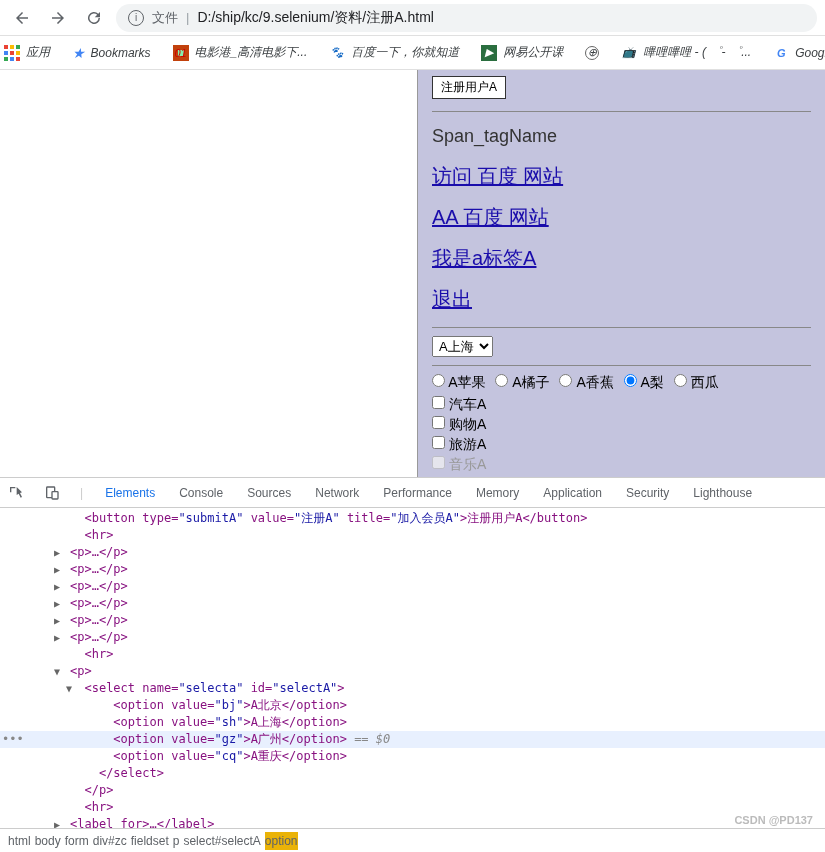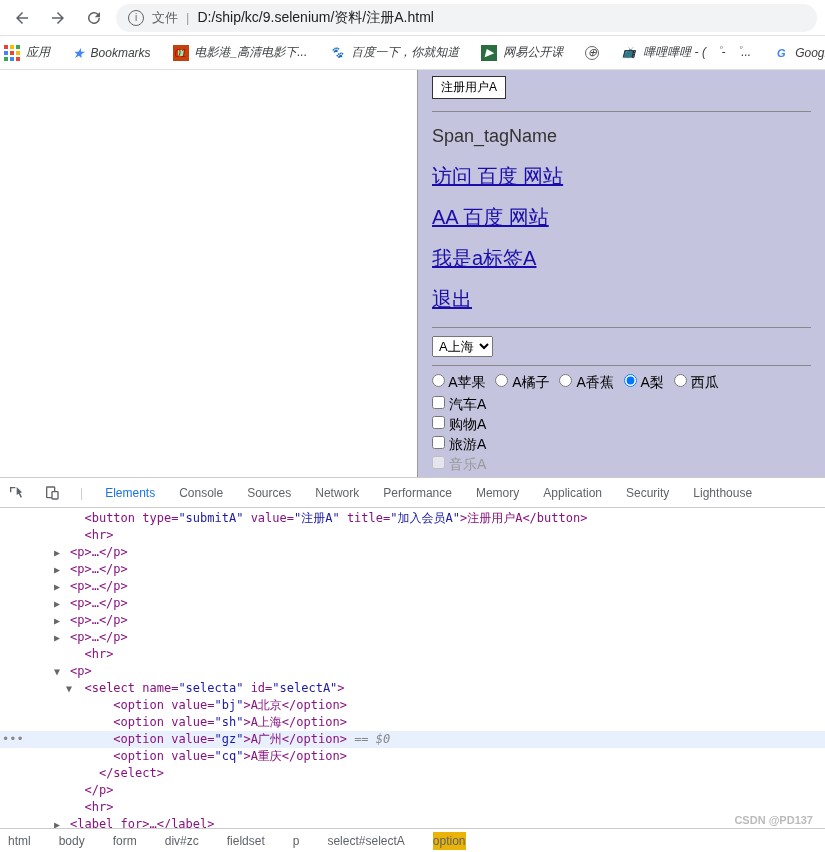--- a/index.html
+++ b/index.html
@@ -39,21 +39,21 @@
 .dt-tabs .tab.active { color:#1a73e8; }
 .dt-icon { width:16px; height:16px; }
 .dt-body { flex:1; overflow:auto; font-family:Menlo,Consolas,monospace; font-size:12px; line-height:17px; padding:2px 0 2px 70px; color:#333; position:relative; }
 .dt-body .line { white-space:pre; }
 .tag { color:#881280; }
 .attr-v { color:#1a1aa6; }
 .eqzero { color:#888; font-style:italic; }
 .arrow { position:absolute; left:54px; color:#666; font-size:10px; }
 .hl-line { background:#e8f0fe; margin-left:-70px; padding-left:70px; margin-right:-20px; }
 .dots { position:absolute; left:2px; color:#888; }
-.breadcrumb { height:24px; border-top:1px solid #ccc; display:flex; align-items:center; padding:0 8px; gap:28px; color:#5f6368; font-size:12px; }
+.breadcrumb { height:24px; border-top:1px solid #ccc; display:flex; align-items:center; padding:0 8px; gap:4px; color:#5f6368; font-size:12px; }
 .breadcrumb .crumb.active { background:#eab308; padding:2px 0; }
 .watermark { position:absolute; bottom:26px; right:12px; color:#bbb; font-size:11px;font-weight:bold; }
 </style>
 </head>
 <body>
 
 <div class="browser-toolbar">
   <div class="nav-btn">
       <svg viewBox="0 0 24 24">
         <path fill="currentColor" d="M20 11H7.8l5.6-5.6L12 4l-8 8 8 8 1.4-1.4L7.8 13H20z"></path>

